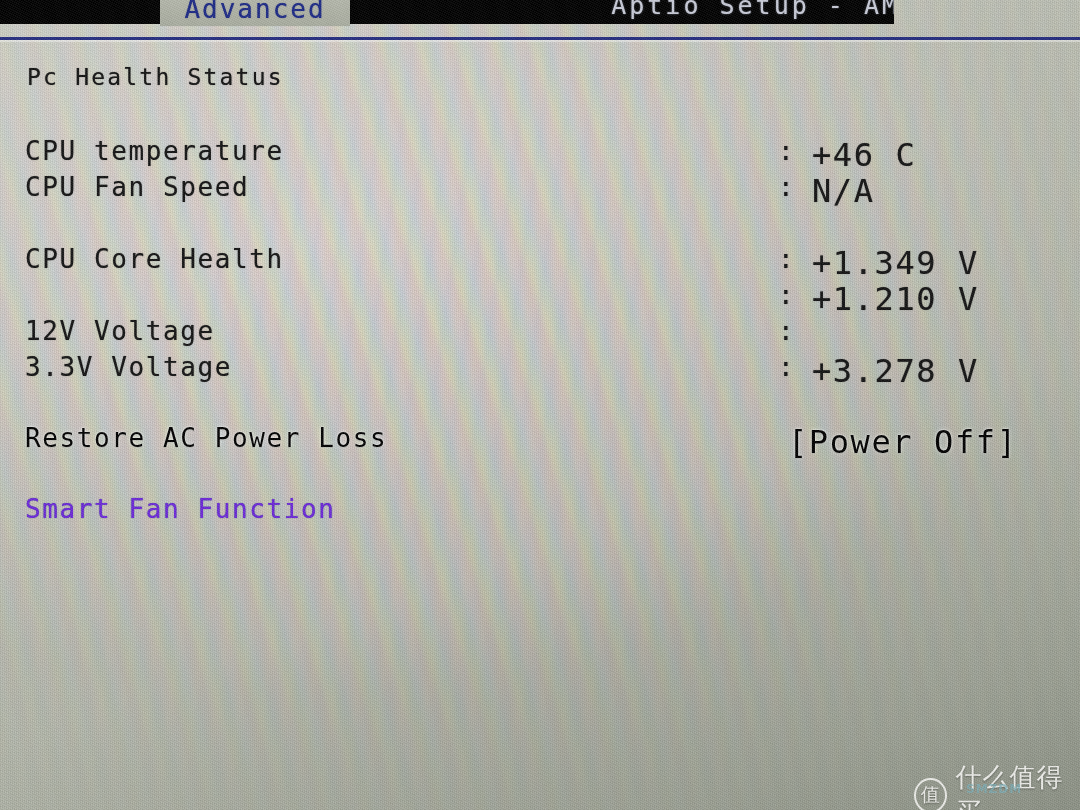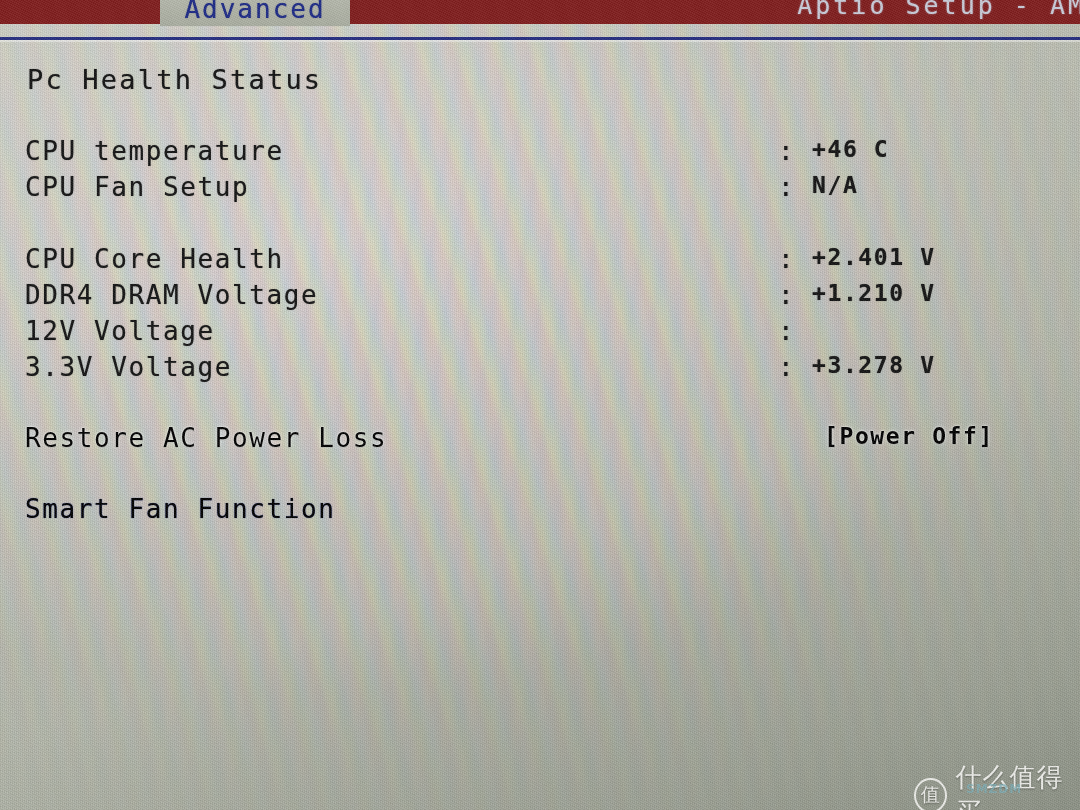--- a/index.html
+++ b/index.html
@@ -89,23 +89,23 @@
       rgba(0,0,0,0.20) 0px,
       rgba(0,0,0,0.20) 1px,
       rgba(255,255,255,0.0) 1px,
       rgba(255,255,255,0.0) 3px);
   }
 
   
   .topbar {
     position: absolute;
     left: 0; top: 0;
-    width: 1080px;
+    width: 894px;
     height: 24px;
-    background: #7f1d1d;
+    background: #000000;
     overflow: hidden;
   }
   .topbar-title {
     position: absolute;
     right: -6px;
     top: -9px;
     color: #c9ccd8;
     font-size: 25px;
     letter-spacing: 3px;
     white-space: nowrap;
@@ -149,21 +149,21 @@
     width: 1080px;
     height: 2px;
     background: rgba(255,255,255,0.45);
   }
 
   
   .section-title {
     position: absolute;
     left: 27px;
     top: 64px;
-    font-size: 27px;
+    font-size: 23px;
     letter-spacing: 2.2px;
     color: #131313;
     white-space: nowrap;
     text-shadow: 0 0 1px rgba(0,0,0,0.55);
   }
 
   .rows {
     position: absolute;
     left: 0;
     top: 136px;
@@ -191,40 +191,39 @@
     left: 778px;
     top: 0;
     font-size: 26px;
     color: #141414;
     text-shadow: 0 0 1px rgba(0,0,0,0.5);
   }
   .value {
     position: absolute;
     left: 812px;
     top: 0;
-    font-size: 23px;
+    font-size: 32px;
     letter-spacing: 1.6px;
     color: #141414;
     text-shadow: 0 0 1px rgba(0,0,0,0.5);
-    font-weight: bold;
   }
 
   
   .label.sel, .value.sel {
     color: #000000;
     text-shadow:
       0 0 2px rgba(255,255,255,0.95),
       0 0 5px rgba(255,255,255,0.45),
       0 1px 1px rgba(90,95,85,0.45);
   }
-  .value.sel { left: 788px; margin-left: 36px; }
+  .value.sel { left: 788px; }
 
   
   .label.link {
-    color: #000000;
+    color: #6d28d9;
     text-shadow: 0 0 1px rgba(25,40,140,0.8);
   }
 
   
   .watermark {
     position: absolute;
     left: 914px;
     top: 760px;
     display: flex;
     align-items: center;
@@ -297,33 +296,32 @@
 
   <div class="rows">
 
     <div class="row">
       <span class="label">CPU temperature</span>
       <span class="colon">:</span>
       <span class="value">+46 C</span>
     </div>
 
     <div class="row gap">
-      <span class="label">CPU Fan Setup</span>
+      <span class="label">CPU Fan Speed</span>
       <span class="colon">:</span>
       <span class="value">N/A</span>
     </div>
 
     <div class="row">
       <span class="label">CPU Core Health</span>
       <span class="colon">:</span>
-      <span class="value">+2.401 V</span>
-    </div>
-
-    <div class="row">
-      <span class="label">DDR4 DRAM Voltage</span>
+      <span class="value">+1.349 V</span>
+    </div>
+
+    <div class="row">
       <span class="colon">:</span>
       <span class="value">+1.210 V</span>
     </div>
 
     <div class="row">
       <span class="label">12V Voltage</span>
       <span class="colon">:</span>
     </div>
 
     <div class="row gap-lg">

